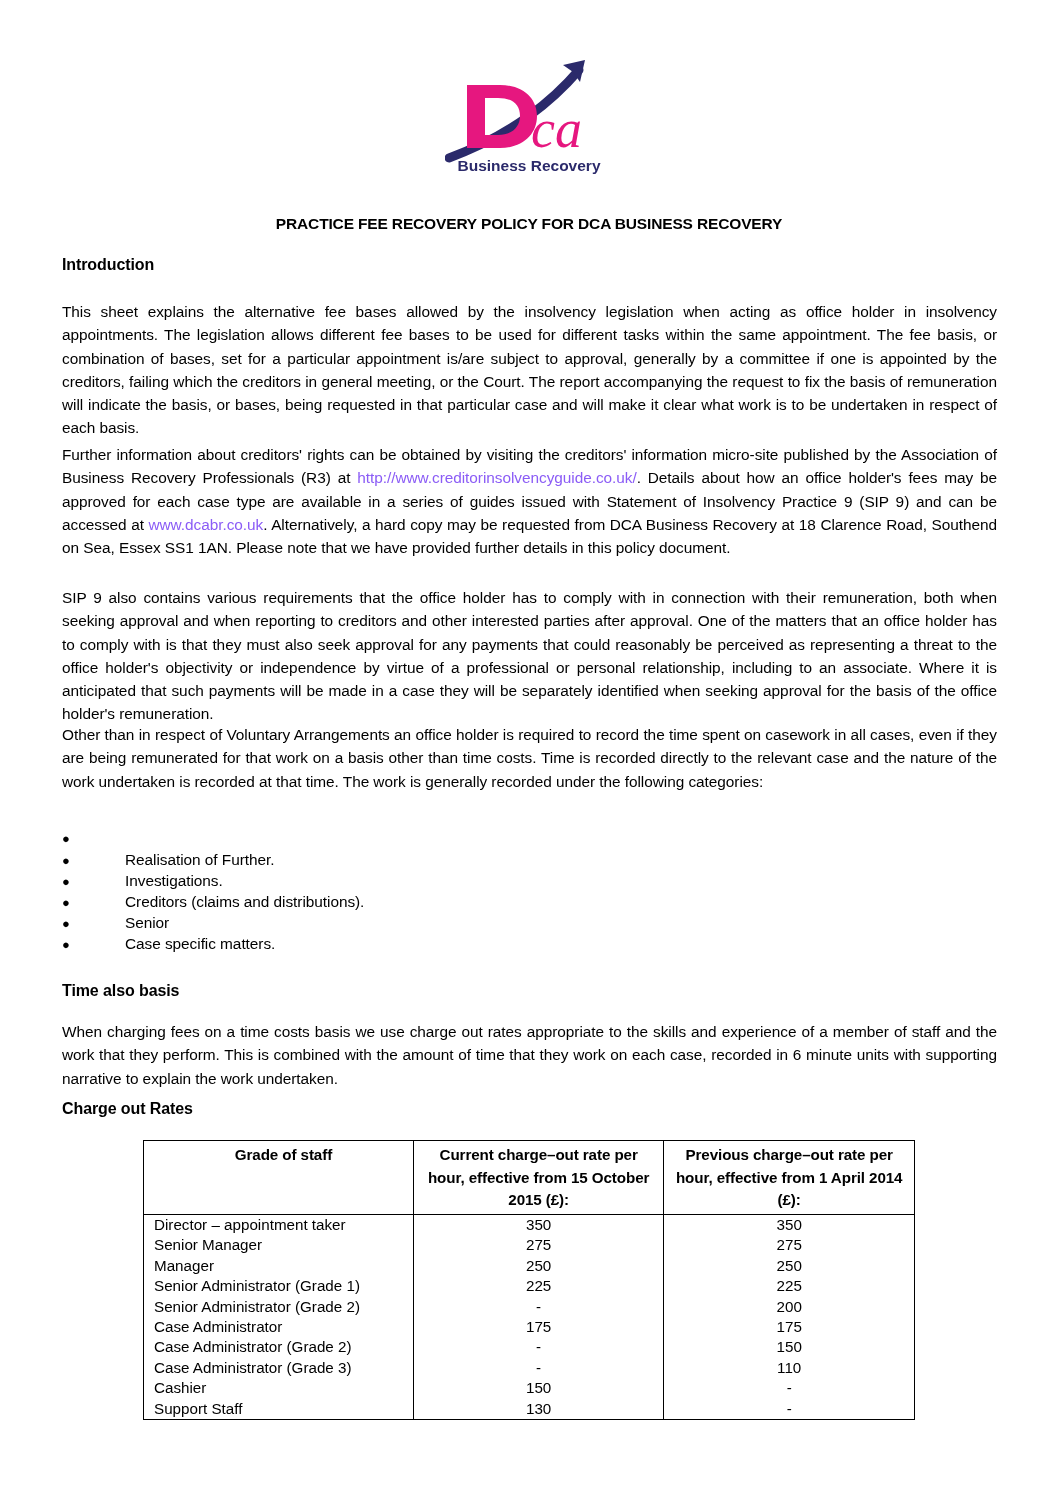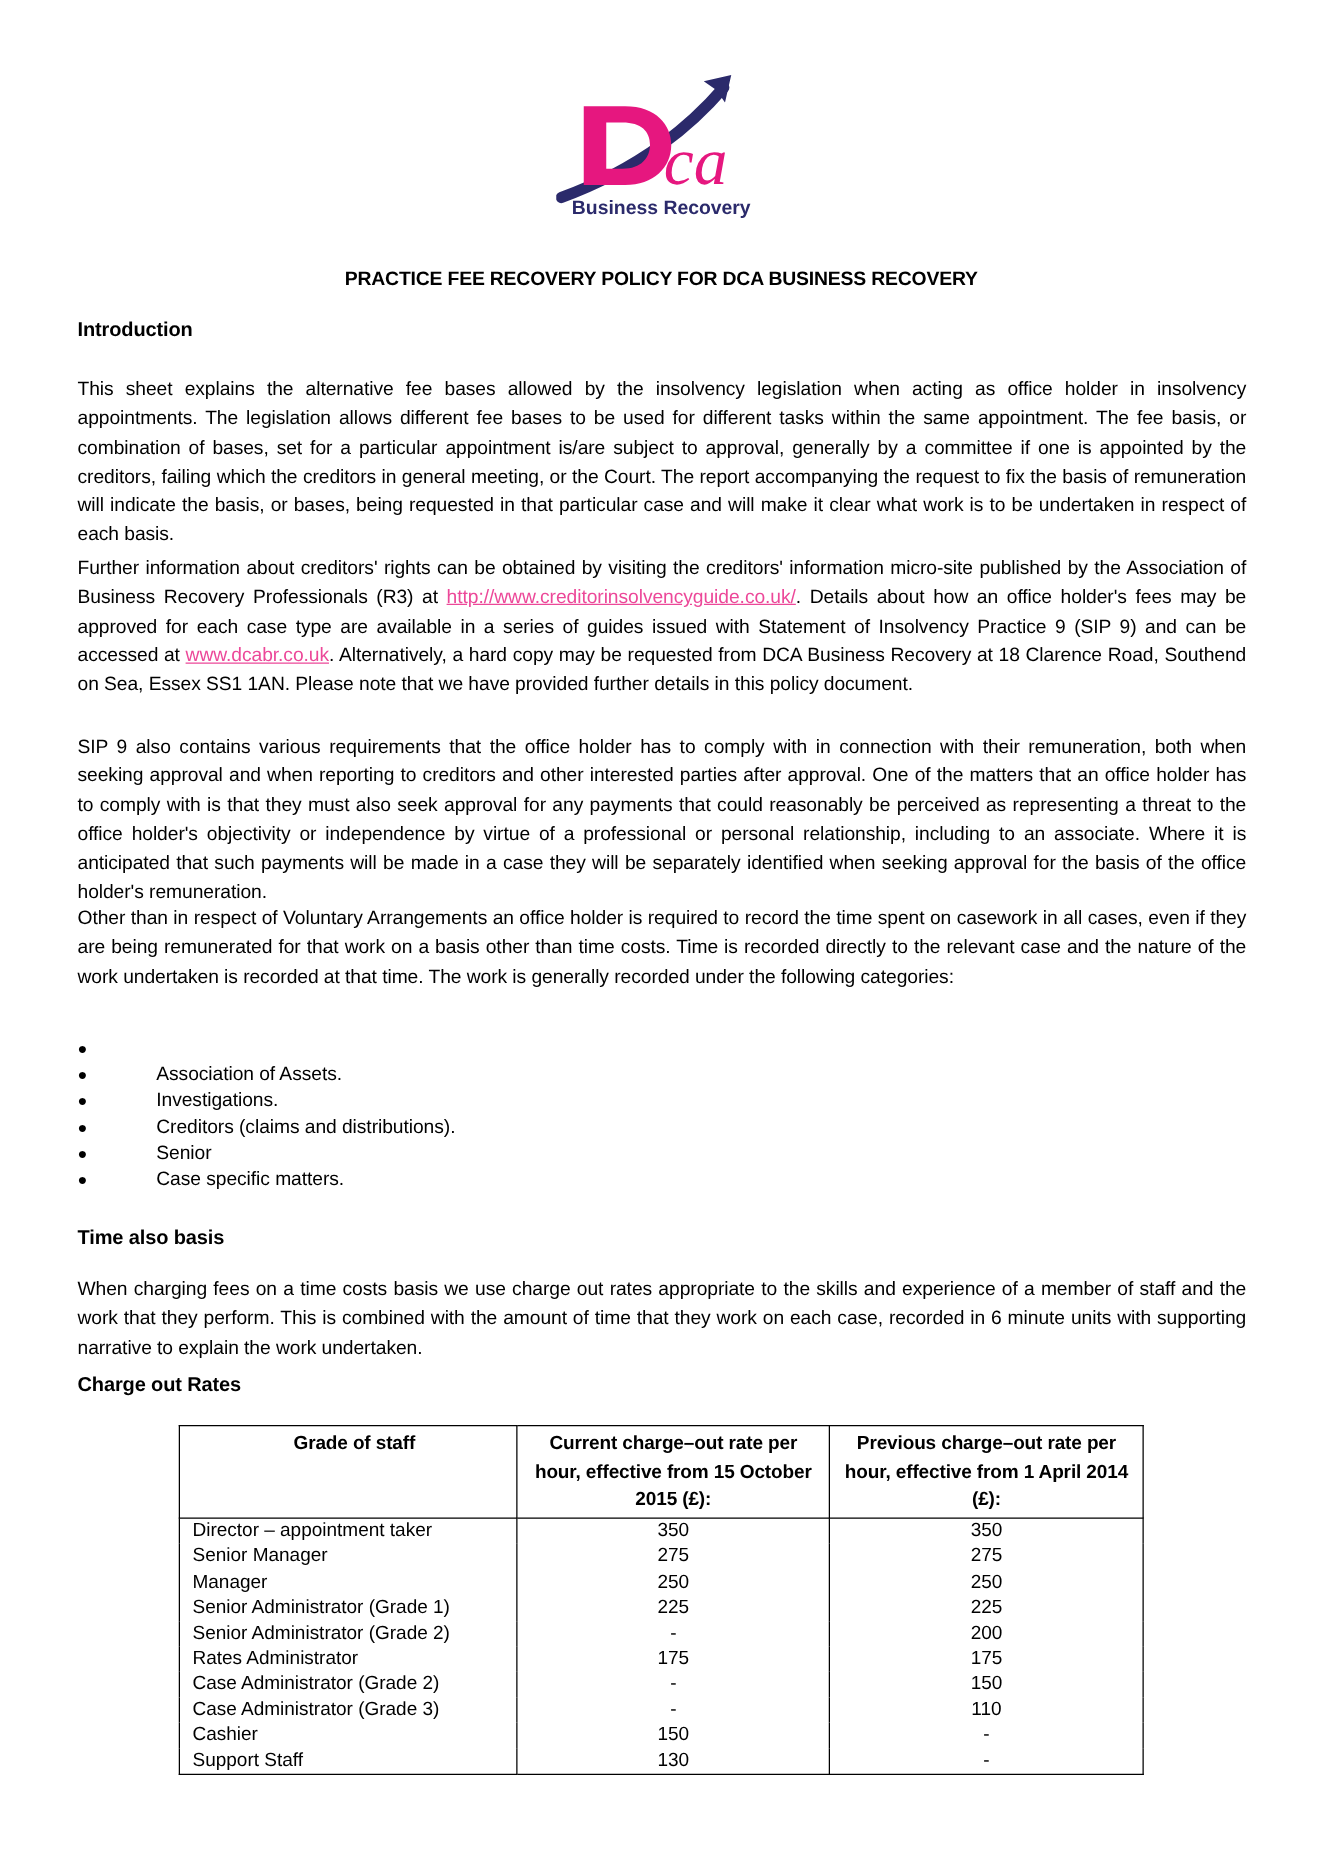--- a/index.html
+++ b/index.html
@@ -59,22 +59,21 @@
     left: 62px;
     width: 935px;
     font-size: 15.4px;
     line-height: 23.3px;
     text-align: justify;
     letter-spacing: -0.05px;
   }
 
   a.doclink,
   .doclink {
-    color: #ec4899;
-    text-decoration: underline;
+    color: #8b5cf6;
   }
 
   
   .bullets {
     position: absolute;
     left: 62px;
     top: 828px;
     width: 700px;
     font-size: 15.4px;
     line-height: 21px;
@@ -174,21 +173,21 @@
   <div class="para" style="top:586px;">SIP 9 also contains various requirements that the office holder has to comply with in connection with their remuneration, both when seeking approval and when reporting to creditors and other interested parties after approval. One of the matters that an office holder has to comply with is that they must also seek approval for any payments that could reasonably be perceived as representing a threat to the office holder's objectivity or independence by virtue of a professional or personal relationship, including to an associate. Where it is anticipated that such payments will be made in a case they will be separately identified when seeking approval for the basis of the office holder's remuneration.</div>
 
   <div class="para" style="top:723px;">Other than in respect of Voluntary Arrangements an office holder is required to record the time spent on casework in all cases, even if they are being remunerated for that work on a basis other than time costs. Time is recorded directly to the relevant case and the nature of the work undertaken is recorded at that time. The work is generally recorded under the following categories:</div>
 
   <div class="bullets">
     <div class="bullet-row">
       <span class="dot">●</span>
     </div>
     <div class="bullet-row">
       <span class="dot">●</span>
-      <span class="btxt">Association of Assets.</span>
+      <span class="btxt">Realisation of Further.</span>
     </div>
     <div class="bullet-row">
       <span class="dot">●</span>
       <span class="btxt">Investigations.</span>
     </div>
     <div class="bullet-row">
       <span class="dot">●</span>
       <span class="btxt">Creditors (claims and distributions).</span>
     </div>
     <div class="bullet-row">
@@ -235,21 +234,21 @@
         <td class="c-grade">Senior Administrator (Grade 1)</td>
         <td class="c-val">225</td>
         <td class="c-val">225</td>
       </tr>
       <tr>
         <td class="c-grade">Senior Administrator (Grade 2)</td>
         <td class="c-val">-</td>
         <td class="c-val">200</td>
       </tr>
       <tr>
-        <td class="c-grade">Rates Administrator</td>
+        <td class="c-grade">Case Administrator</td>
         <td class="c-val">175</td>
         <td class="c-val">175</td>
       </tr>
       <tr>
         <td class="c-grade">Case Administrator (Grade 2)</td>
         <td class="c-val">-</td>
         <td class="c-val">150</td>
       </tr>
       <tr>
         <td class="c-grade">Case Administrator (Grade 3)</td>

